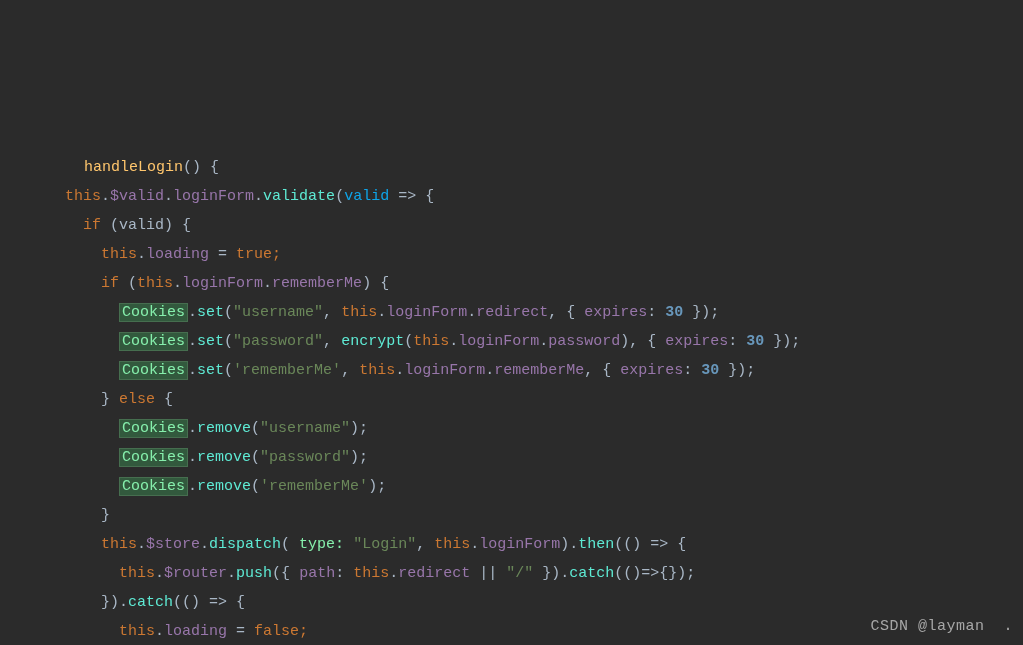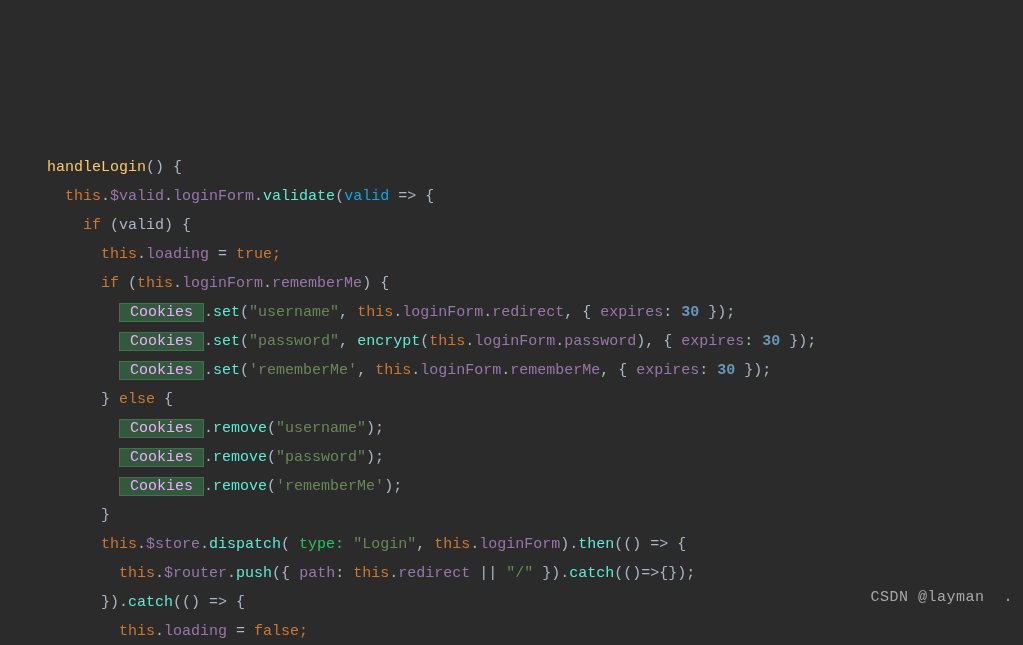--- a/index.html
+++ b/index.html
@@ -12,43 +12,43 @@
       overflow: hidden;
       width: 1023px;
       height: 645px;
       white-space: pre;
     }
     .editor {
       padding: 8px 0 0 20px;
     }
     .watermark {
       position: absolute;
-      bottom: 33px;
+      bottom: 4px;
       right: 10px;
       color: #d0d0d0;
       font-size: 15px;
       opacity: 0.75;
       letter-spacing: 0.5px;
     }
-    .fn-name { color: #ffc66d; }
+    .fn-name { color: #ffc66d; margin-left: 37px; }
     .keyword { color: #cc7832; }
     .this-kw { color: #cc7832; }
     .prop { color: #9876aa; }
     .method { color: #5eead4; }
     .str-dq { color: #6a8759; }
     .str-sq { color: #6a8759; text-align: right; }
     .num { color: #6897bb; font-weight: bold; }
     .punct { color: #a9b7c6; }
     .param { color: #0ea5e9; }
-    .hint { color: #22c55e; font-style: normal; }
+    .hint { color: #86efac; font-style: normal; }
     .highlight {
       background: #32593d;
       border: 1px solid #466e4f;
-      color: #f0abfc;
-      padding: 0 10px;
+      color: #86efac;
+      padding: 0 2px;
     }
     .line-wrapper { display: inline; }
   </style>
 </head>
 <body>
 
 
 
 <div class="editor">
 <div class="line-wrapper">   <span class="fn-name">handleLogin</span><span class="punct">() {</span></div>

